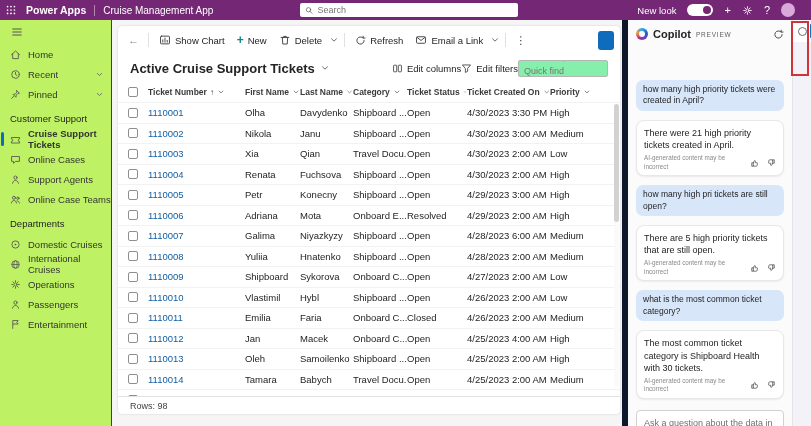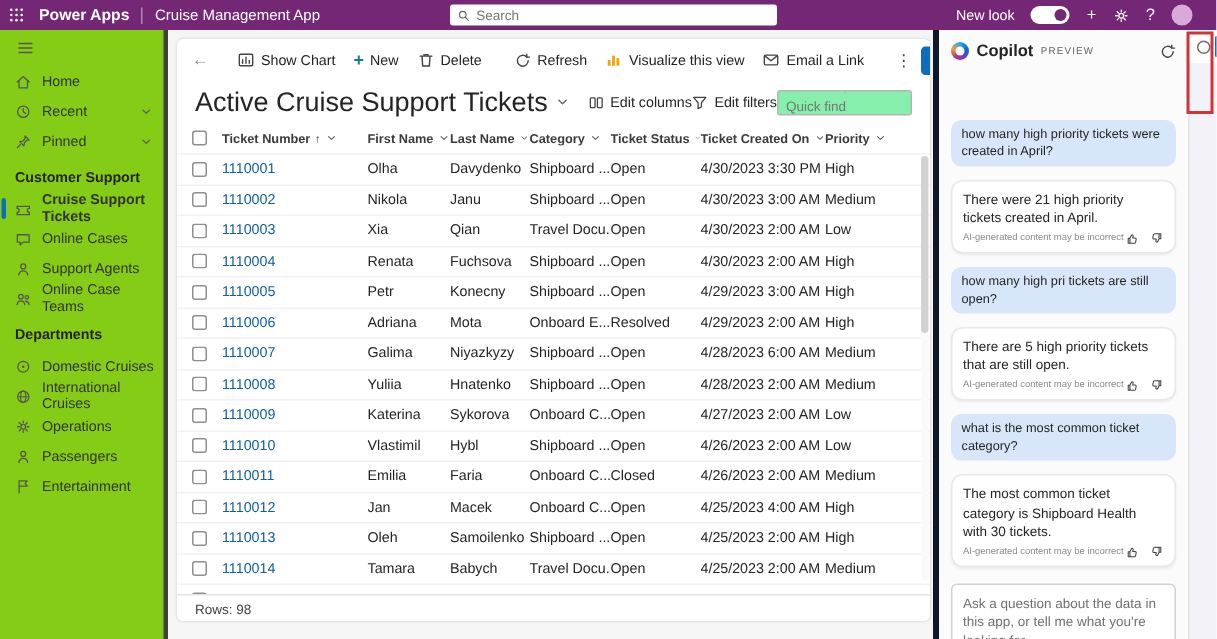--- a/index.html
+++ b/index.html
@@ -20,45 +20,45 @@
   .tb-search{position:absolute;left:300px;top:3px;width:218px;height:14px;background:#fff;border-radius:2px;display:flex;align-items:center;padding:0 5px;gap:4px;color:#5b5b5b;}
   .tb-search input{border:none;outline:none;font-size:9px;width:100%;font-family:inherit;color:#424242;background:transparent;}
   .tb-right{margin-left:auto;display:flex;align-items:center;gap:11px;padding-right:16px;}
   .newlook{font-size:9.5px;}
   .toggle{width:26px;height:12px;background:#fff;border-radius:7px;position:relative;cursor:pointer;}
   .toggle .knob{position:absolute;right:2px;top:2px;width:8px;height:8px;border-radius:50%;background:var(--topbar);}
   .tb-ico{font-size:11px;color:#fff;cursor:pointer;line-height:1;}
   .avatar{width:14px;height:14px;border-radius:50%;background:#d9a9d9;cursor:pointer;}
 
   
-  .sidebar{position:absolute;left:0;top:20px;width:112px;height:406px;background:#84cc16;border-right:3px solid #404040;font-size:9.5px;color:#333;}
+  .sidebar{position:absolute;left:0;top:20px;width:112px;height:406px;background:#bef264;border-right:1px solid #404040;font-size:9.5px;color:#333;}
   .hamburger{height:24px;display:flex;align-items:center;padding-left:11px;cursor:pointer;color:#555;}
   .nav-item{height:20px;display:flex;align-items:center;gap:7px;padding-left:10px;cursor:pointer;position:relative;color:#333;}
   .nav-item svg{flex:0 0 auto;color:#555;}
   .nav-item .chev{margin-left:auto;margin-right:7px;color:#616161;}
   .nav-item.selected{font-weight:bold;}
   .nav-item.selected::before{content:"";position:absolute;left:1px;top:3px;bottom:3px;width:2.5px;border-radius:2px;background:var(--accent);}
-  .nav-sec{font-weight:bold;font-size:9.5px;color:#242424;padding:9px 0 5px 10px;}
+  .nav-sec{font-weight:normal;font-size:9.5px;color:#242424;padding:9px 0 5px 10px;}
 
   
   .main{position:absolute;left:112px;top:20px;width:510px;height:406px;background:#f5f5f5;}
   .card{position:absolute;left:6px;top:6px;width:502px;height:388px;background:#fff;border-radius:4px;box-shadow:0 0 2px rgba(0,0,0,.18);display:flex;flex-direction:column;overflow:hidden;}
   .cmdbar{height:28px;display:flex;align-items:center;padding:0 6px;gap:2px;font-size:9.5px;color:#242424;flex:0 0 auto;}
   .cmd{display:flex;align-items:center;gap:4px;padding:3px 5px;border-radius:3px;cursor:pointer;white-space:nowrap;}
   .cmd svg{color:#424242;}
   .cmd .c-new{color:var(--new_icon);font-weight:bold;font-size:12px;line-height:10px;}
   .cmd .c-vis{color:var(--visualize_icon);}
   .cmd-div{width:1px;height:14px;background:#e1e1e1;margin:0 3px;}
   .back-btn{color:#8a8a8a;font-size:11px;padding:0 4px;cursor:pointer;}
   .dots-btn{font-size:11px;color:#424242;padding:0 4px;cursor:pointer;}
   .chev-s{color:#616161;}
   .share-btn{margin-left:auto;background:var(--accent);color:#fff;height:19px;border-radius:3px;display:flex;align-items:center;gap:4px;padding:0 8px;font-size:9.5px;cursor:pointer;}
 
   .titlerow{height:28px;display:flex;align-items:center;padding:0 12px;flex:0 0 auto;}
-  .view-title{font-size:18px;font-weight:normal;display:flex;align-items:center;gap:5px;cursor:pointer;}
+  .view-title{font-size:13px;font-weight:bold;display:flex;align-items:center;gap:5px;cursor:pointer;}
   .title-tools{margin-left:auto;display:flex;align-items:center;font-size:9.5px;color:#242424;}
   .tool-link{display:flex;align-items:center;gap:4px;cursor:pointer;}
   .tool-link svg{color:#424242;}
   .quickfind{width:90px;height:17px;border:1px solid #b5b5b5;border-radius:2px;background:#86efac;display:flex;align-items:center;gap:4px;padding:0 5px;color:#707070;flex-direction:column;}
   .quickfind input{border:none;outline:none;width:100%;font-size:9px;font-family:inherit;background:transparent;color:#424242;}
 
   .grid-cols{display:grid;grid-template-columns:30px 97px 55px 53px 54px 60px 83px 1fr;align-items:center;}
   .thead{height:20px;font-size:8.5px;font-weight:bold;color:#3b3b3b;flex:0 0 auto;}
   .th{display:flex;align-items:center;gap:3px;cursor:pointer;white-space:nowrap;overflow:hidden;}
   .th .chev{color:#616161;}
@@ -70,21 +70,21 @@
   .cb-cell{display:flex;justify-content:center;}
   .cbox{width:10px;height:10px;border:1px solid #8f8f8f;border-radius:2px;background:#fff;cursor:pointer;}
   .t-link{color:var(--link);cursor:pointer;}
   .sliver{height:7px;overflow:hidden;border-top:1px solid #f2f2f2;}
   .sliver .cbox{margin-top:5px;}
   .vscroll{position:absolute;right:1px;top:2px;width:5px;height:283px;background:#fafafa;border-radius:3px;}
   .vscroll .thumb{position:absolute;top:0;width:5px;height:118px;background:#d2d2d2;border-radius:3px;cursor:pointer;}
   .tfoot{flex:0 0 auto;height:18px;border-top:1px solid #e3e3e3;display:flex;align-items:center;padding-left:12px;font-size:9px;color:#424242;}
 
   
-  .copilot{position:absolute;left:622px;top:20px;width:170px;height:406px;background:#fbfbfb;border-left:4px solid #0f172a;display:flex;flex-direction:column;padding:8px 8px 6px 8px;}
+  .copilot{position:absolute;left:622px;top:20px;width:170px;height:406px;background:#fbfbfb;border-left:6px solid #0f172a;display:flex;flex-direction:column;padding:8px 8px 6px 8px;}
   .cp-head{display:flex;align-items:center;gap:5px;flex:0 0 auto;}
   .cp-logo{width:12px;height:12px;border-radius:50%;background:conic-gradient(#2aa7f5,#0f6cbd,#6a39d8,#b5338a,#e8a33d,#2aa7f5);position:relative;}
   .cp-logo::after{content:"";position:absolute;left:3px;top:3px;width:6px;height:6px;border-radius:50%;background:#fbfbfb;}
   .cp-title{font-size:11px;font-weight:bold;}
   .cp-badge{font-size:6.5px;color:#616161;letter-spacing:.8px;}
   .cp-refresh{margin-left:auto;color:#424242;cursor:pointer;display:flex;}
   .cp-msgs{margin-top:40px;display:flex;flex-direction:column;gap:9px;}
   .bubble{align-self:flex-end;background:var(--user_bubble);border-radius:7px;padding:4px 7px;font-size:8.5px;line-height:1.35;max-width:100%;}
   .botcard{background:#fff;border:1px solid #e8e8e8;border-radius:8px;box-shadow:0 1px 2px rgba(0,0,0,.07);padding:6px 7px 4px 7px;font-size:9px;line-height:1.35;}
   .bot-foot{display:flex;align-items:center;margin-top:3px;}
@@ -399,26 +399,20 @@
             <use href="#i-chev"></use>
           </svg>
         <span class="cmd-div"></span>
         <div class="cmd">
           <svg class="ic" width="11" height="11">
               <use href="#i-refresh"></use>
             </svg>
           <span>Refresh</span>
         </div>
         <div class="cmd">
-          <svg class="ic c-vis" width="12" height="12">
-              <use href="#i-bars"></use>
-            </svg>
-          <span>Visualize this view</span>
-        </div>
-        <div class="cmd">
           <svg class="ic" width="12" height="12">
               <use href="#i-mail"></use>
             </svg>
           <span>Email a Link</span>
         </div>
         <svg class="ic chev-s" width="10" height="10">
             <use href="#i-chev"></use>
           </svg>
         <span class="cmd-div"></span>
         <span class="dots-btn">⋮</span>
@@ -603,21 +597,21 @@
     <div>Shipboard ...</div>
     <div>Open</div>
     <div>4/28/2023 2:00 AM</div>
     <div>Medium</div>
   </div>
           <div class="trow grid-cols">
     <div class="cb-cell">
               <span class="cbox"></span>
             </div>
     <div class="t-link">1110009</div>
-    <div>Katerina</div>
+    <div>Shipboard</div>
     <div>Sykorova</div>
     <div>Onboard C...</div>
     <div>Open</div>
     <div>4/27/2023 2:00 AM</div>
     <div>Low</div>
   </div>
           <div class="trow grid-cols">
     <div class="cb-cell">
               <span class="cbox"></span>
             </div>

